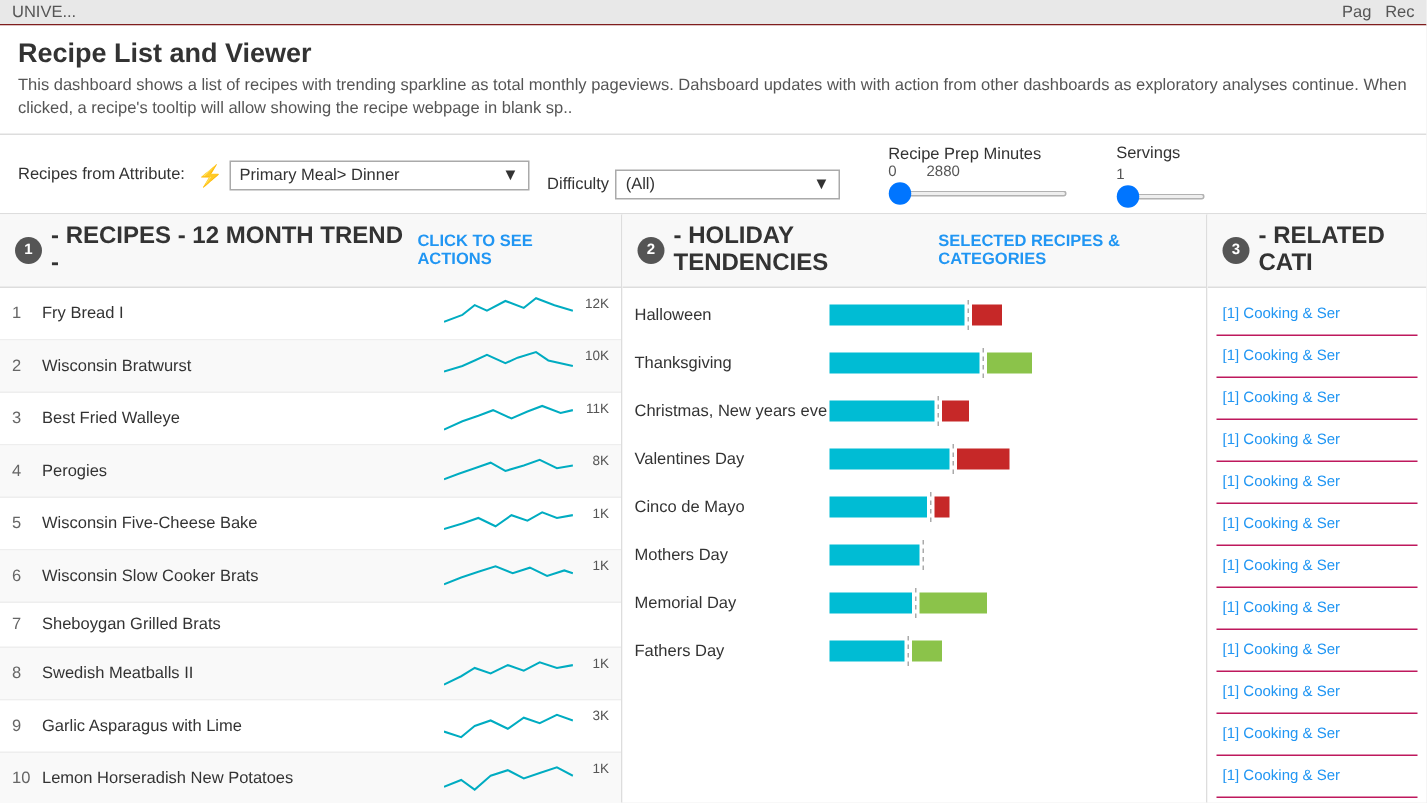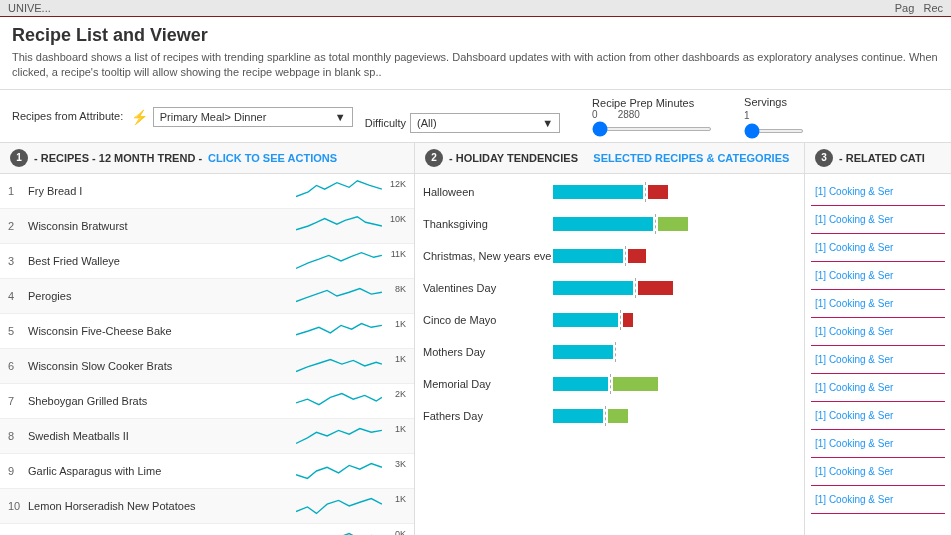--- a/index.html
+++ b/index.html
@@ -20,21 +20,21 @@
     .range-label { font-size: 11px; color: #333; }
     .range-values { font-size: 10px; color: #555; }
     .servings-section { display: flex; align-items: center; gap: 6px; margin-left: 20px; }
     
     .main-content { display: flex; height: calc(535px - 125px); background: #f0f0f0; }
     
     
     .panel-1 { width: 415px; background: white; border-right: 1px solid #ddd; display: flex; flex-direction: column; }
     .panel-header { background: #f8f8f8; padding: 6px 10px; border-bottom: 1px solid #ddd; display: flex; align-items: center; gap: 6px; }
     .panel-num { background: #555; color: white; border-radius: 50%; width: 18px; height: 18px; display: flex; align-items: center; justify-content: center; font-size: 10px; font-weight: bold; flex-shrink: 0; }
-    .panel-title { font-size: 11px; font-weight: bold; color: #333; }
+    .panel-title { font-size: 16px; font-weight: bold; color: #333; }
     .panel-title-action { font-size: 11px; font-weight: bold; color: #2196F3; cursor: pointer; }
     
     .recipe-list { overflow-y: auto; flex: 1; }
     .recipe-row { display: flex; align-items: center; padding: 3px 8px; border-bottom: 1px solid #eee; min-height: 30px; }
     .recipe-row:nth-child(even) { background: #f9f9f9; }
     .recipe-row:nth-child(odd) { background: white; }
     .recipe-num { width: 20px; font-size: 11px; color: #666; flex-shrink: 0; }
     .recipe-name { flex: 1; font-size: 11px; color: #333; }
     .sparkline-area { width: 110px; height: 28px; flex-shrink: 0; position: relative; }
     
@@ -182,26 +182,20 @@
     <div class="sparkline-area">
       <svg viewBox="0 0 110 28" preserveAspectRatio="none" style="width:90px;height:26px;position:absolute;left:0;top:1px;">
         <path d="M0,20 L14,15 L28,11 L42,7 L56,12 L70,8 L84,14 L98,10 L105,12" fill="none" stroke="#00ACC1" stroke-width="1.5"></path>
       </svg>
       <span style="position:absolute;right:0;top:2px;font-size:9px;color:#555;">1K</span>
     </div>
   </div>
         <div class="recipe-row" style="cursor: pointer;">
     <span class="recipe-num">7</span>
     <span class="recipe-name">Sheboygan Grilled Brats</span>
-    <div class="sparkline-area">
-      <svg viewBox="0 0 110 28" preserveAspectRatio="none" style="width:90px;height:26px;position:absolute;left:0;top:1px;">
-        <path d="M0,16 L14,12 L28,18 L42,10 L56,6 L70,12 L84,8 L98,14 L105,10" fill="none" stroke="#00ACC1" stroke-width="1.5"></path>
-      </svg>
-      <span style="position:absolute;right:0;top:2px;font-size:9px;color:#555;">2K</span>
-    </div>
   </div>
         <div class="recipe-row" style="cursor: pointer;">
     <span class="recipe-num">8</span>
     <span class="recipe-name">Swedish Meatballs II</span>
     <div class="sparkline-area">
       <svg viewBox="0 0 110 28" preserveAspectRatio="none" style="width:90px;height:26px;position:absolute;left:0;top:1px;">
         <path d="M0,22 L14,16 L25,10 L38,14 L52,8 L65,12 L78,6 L92,10 L105,8" fill="none" stroke="#00ACC1" stroke-width="1.5"></path>
       </svg>
       <span style="position:absolute;right:0;top:2px;font-size:9px;color:#555;">1K</span>
     </div>

